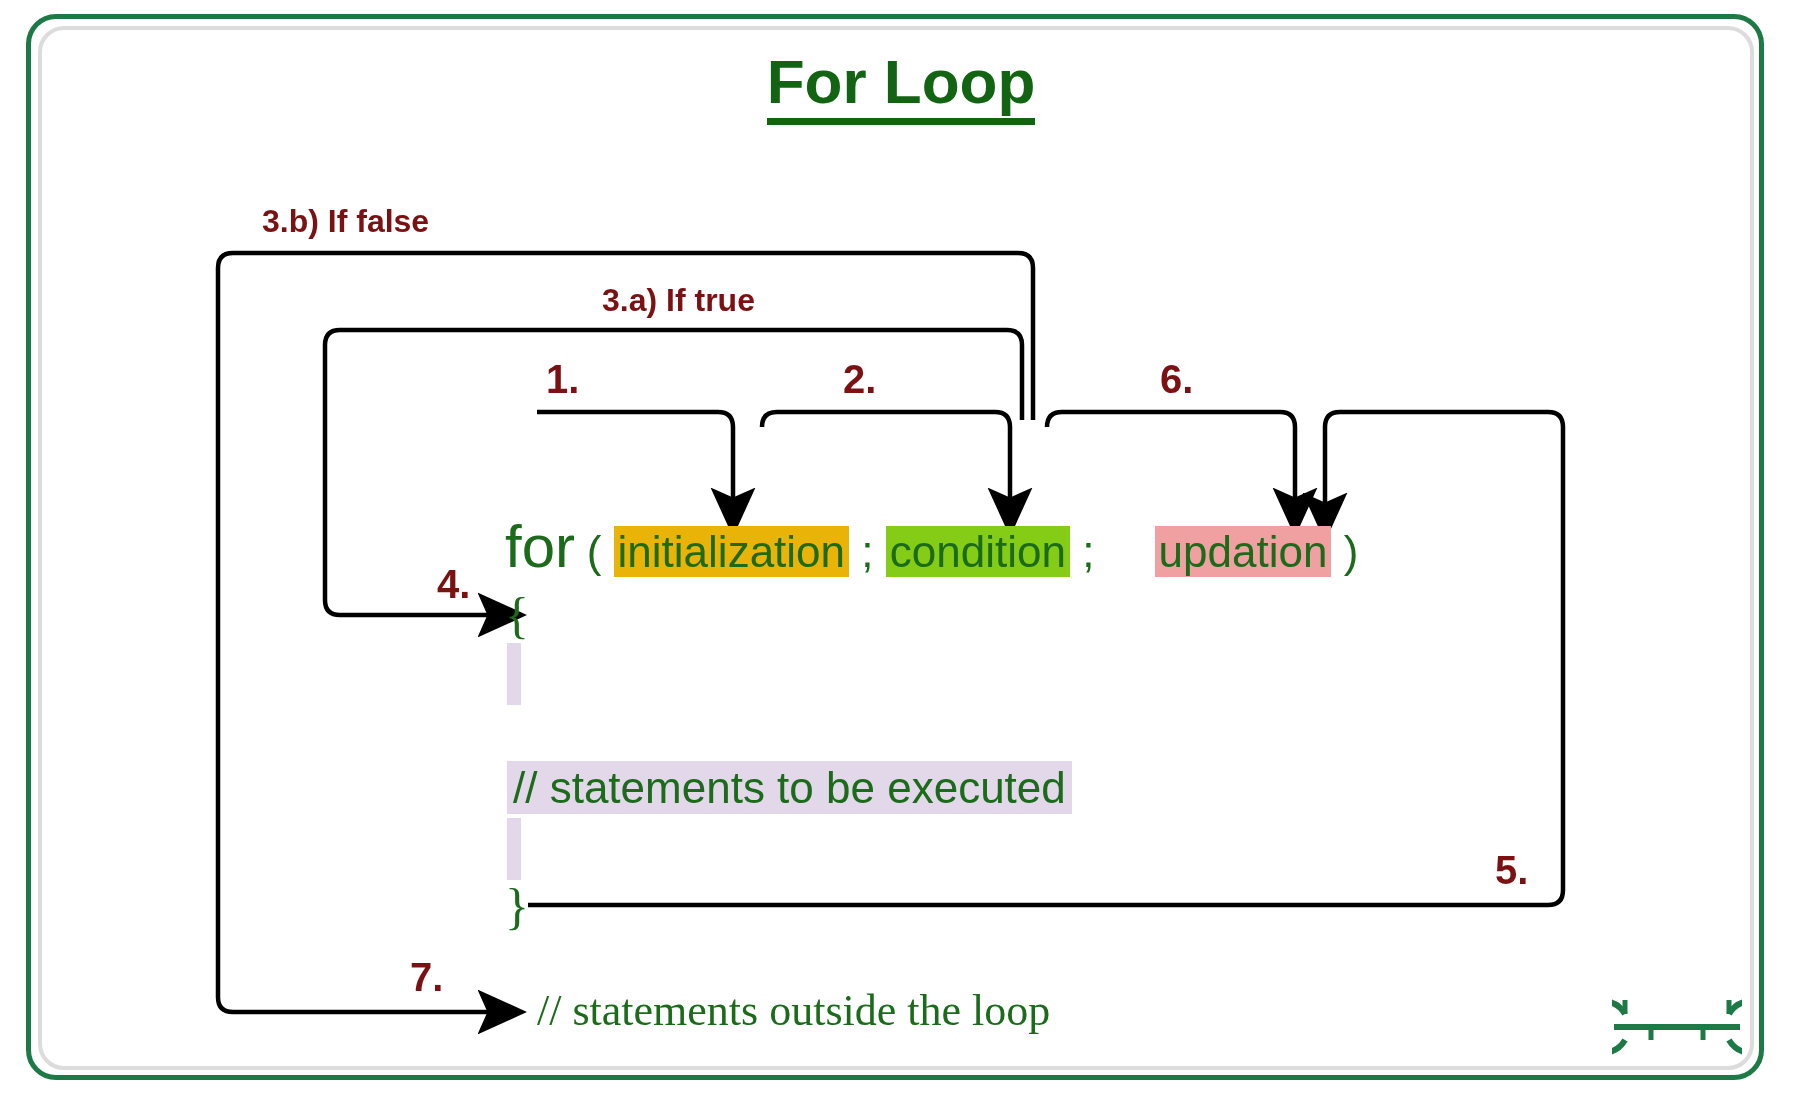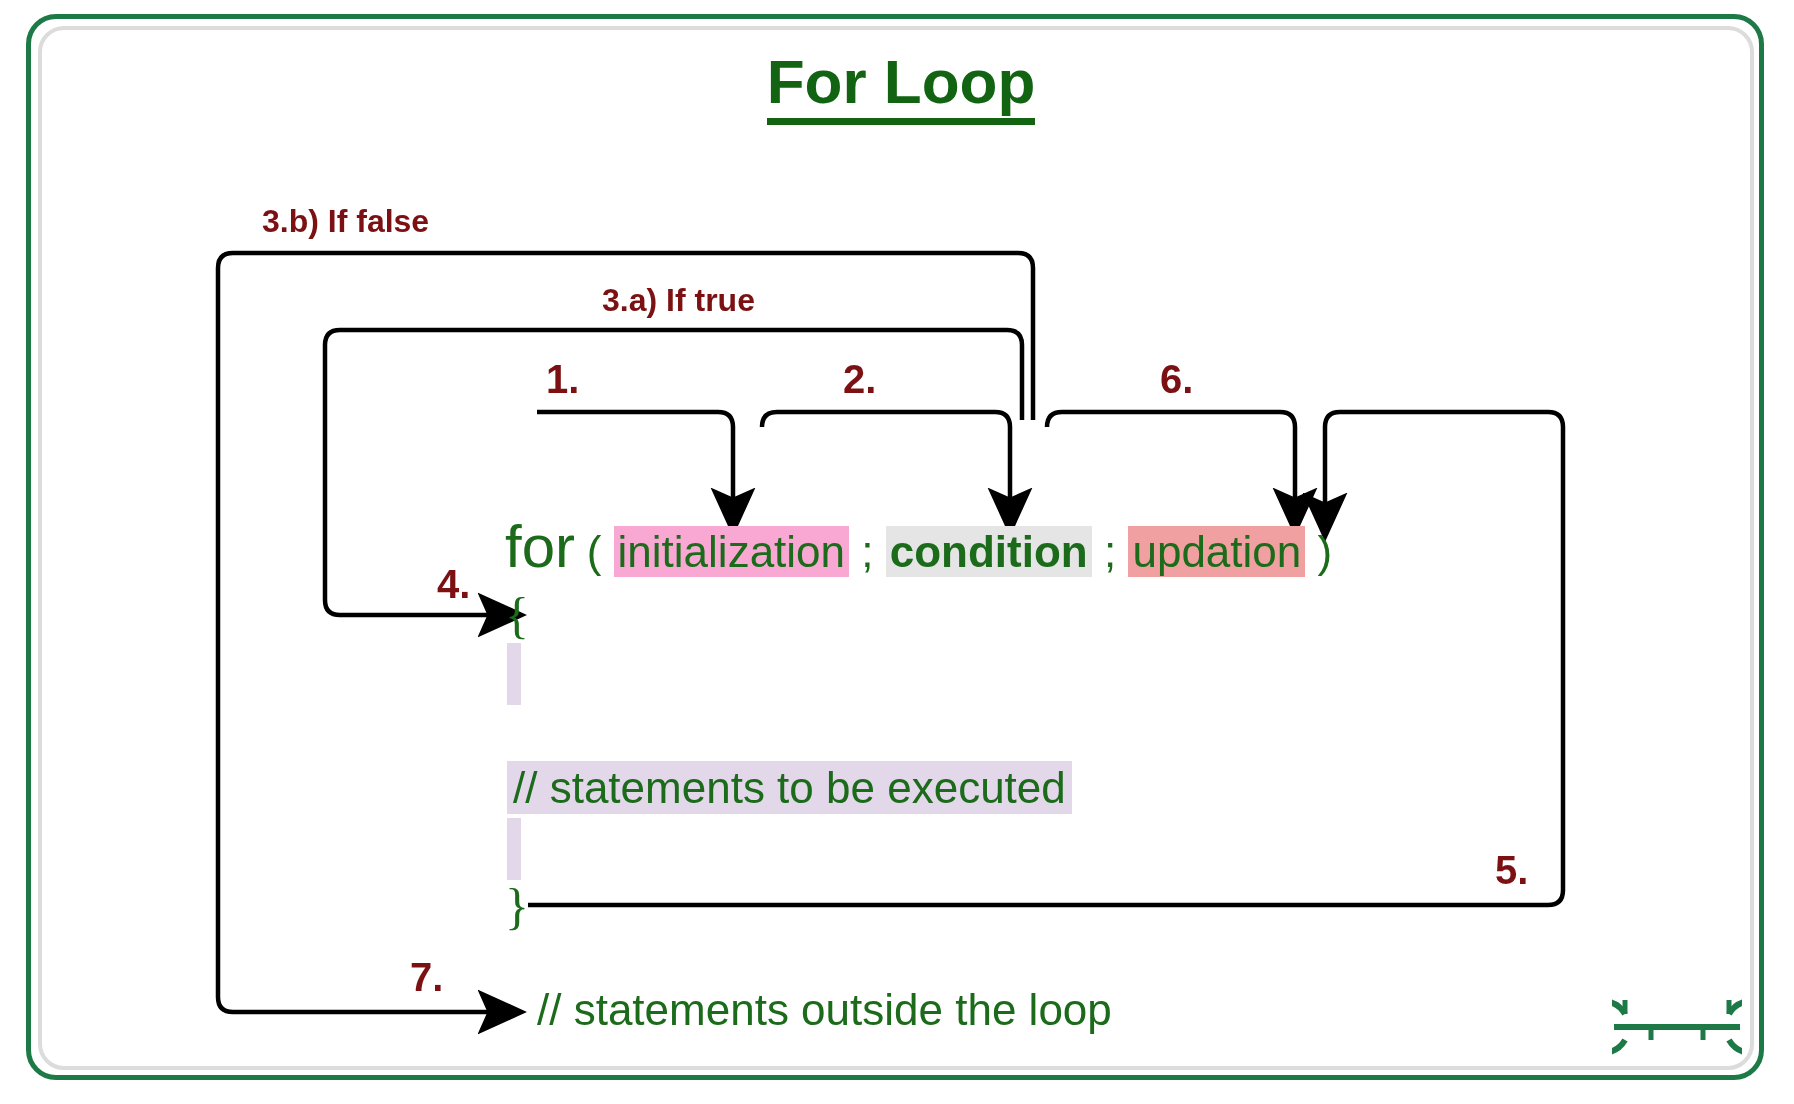--- a/index.html
+++ b/index.html
@@ -75,23 +75,23 @@
     position: absolute;
     color: #1b6b1b;
     white-space: nowrap;
     font-size: 44px;
     font-family: "Liberation Sans", sans-serif;
   }
   .code .kw {
     font-weight: normal;
     font-size: 60px;
   }
-  .hl-init  { background: #f9a8d4; padding: 1px 4px; }
-  .hl-cond  { background: #e5e5e5; padding: 1px 4px; font-weight: bold; }
-  .hl-upd   { background: #f0a0a0; padding: 1px 4px; }
+  .hl-init  { background: #eab308; padding: 1px 4px; }
+  .hl-cond  { background: #84cc16; padding: 1px 4px; }
+  .hl-upd   { background: #f0a0a0; padding: 1px 4px; margin-left: 48px; }
   .hl-body  { background: #e3d7ea; padding: 2px 6px; }
   .brace {
     position: absolute;
     color: #1b6b1b;
     font-size: 50px;
     font-family: "Liberation Serif", serif;
   }
   .bodybar {
     position: absolute;
     background: #e3d7ea;
@@ -155,21 +155,21 @@
 
   <div class="bodybar" style="left:507px; top:643px; height:62px;"></div>
 
 
   <div class="code" style="left:507px; top:763px;"><span class="hl-body">// statements to be executed</span></div>
 
   <div class="bodybar" style="left:507px; top:818px; height:62px;"></div>
 
   <div class="brace" style="left:505px; top:877px;">}</div>
 
-  <div class="code" style="left:537px; top:985px;">// statements outside the loop</div>
+  <div class="code" style="left:537px; top:985px;font-family:Liberation Serif, serif;">// statements outside the loop</div>
 
   <svg id="gfg" viewBox="0 0 130 86" xmlns="http://www.w3.org/2000/svg">
     <g fill="none" stroke="#1d7a46" stroke-width="6">
 
       <path d="M13,30 A26,26 0 1 0 13,56"></path>
       <path d="M13,30 L13,16" stroke-width="5"></path>
       <path d="M39,43 L39,56" stroke-width="5"></path>
 
       <path d="M117,30 A26,26 0 1 1 117,56"></path>
       <path d="M117,30 L117,16" stroke-width="5"></path>

